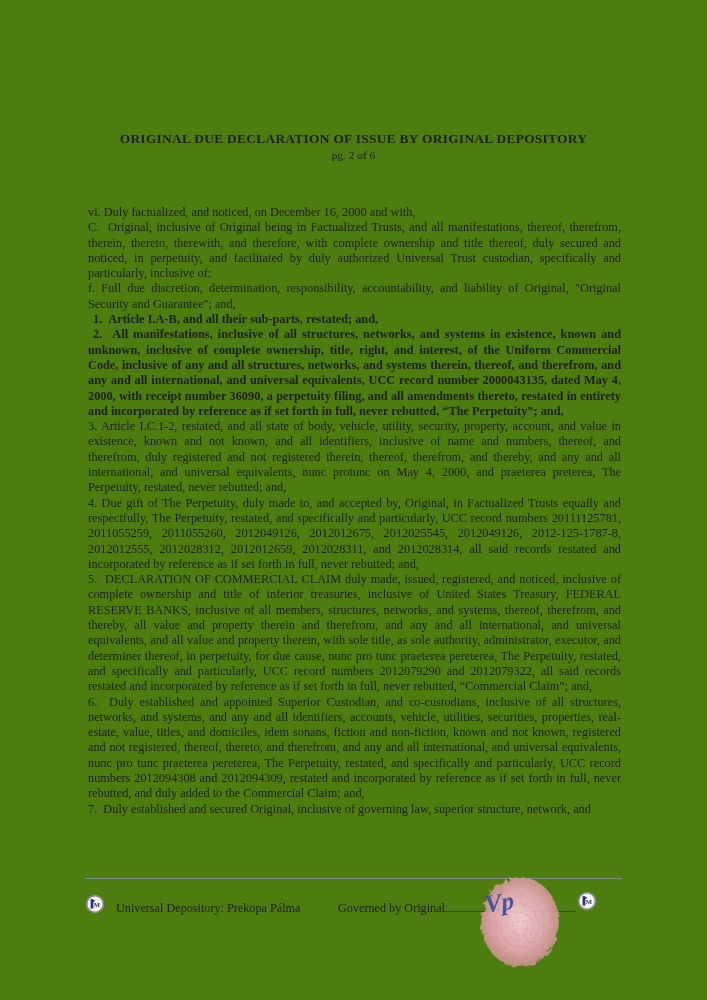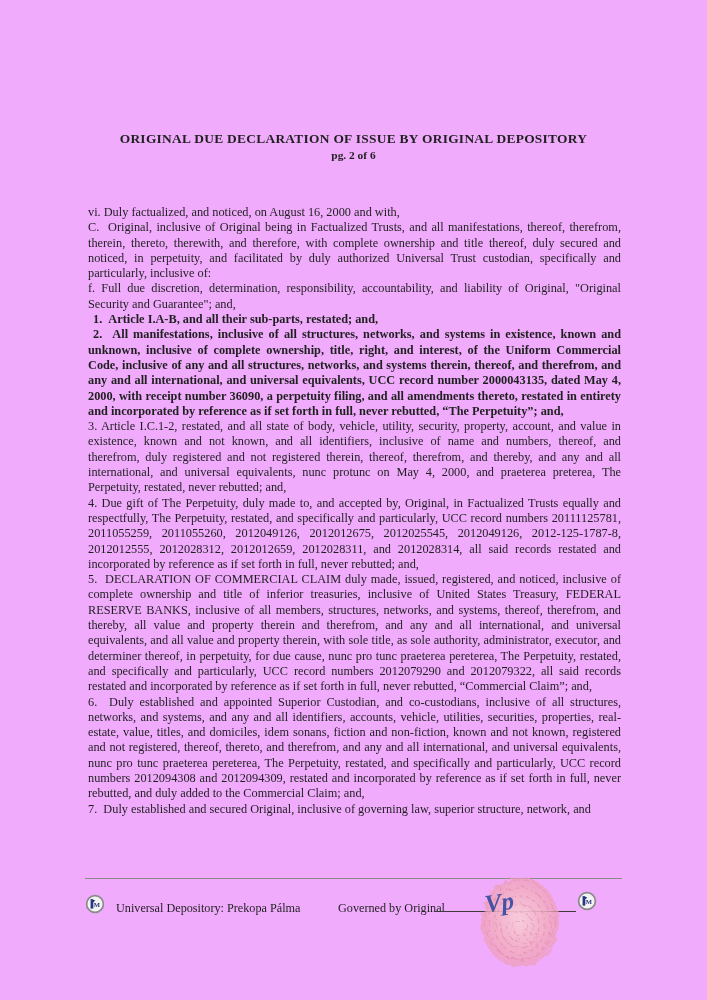--- a/index.html
+++ b/index.html
@@ -1,27 +1,27 @@
 <!DOCTYPE html>
 <html><head>
 <meta charset="utf-8">
 <style>
   html,body { margin:0; padding:0; background:#e8e8e8; }
   .page {
-    position:relative; width:707px; height:1000px; background:#f0abfc;
+    position:relative; width:707px; height:1000px; background:#4d7c0f;
     font-family:"Liberation Serif","DejaVu Serif",serif; color:#1f1f1f;
     margin:0 auto; overflow:hidden;
   }
   .title {
     position:absolute; top:131px; left:0; right:0; text-align:center;
     font-size:13.4px; font-weight:bold; letter-spacing:.3px;
   }
   .pagenum {
     position:absolute; top:149px; left:0; right:0; text-align:center;
-    font-size:11.4px; font-weight:bold;
+    font-size:11.4px; font-weight:normal;
   }
   .bodytext {
     position:absolute; top:205px; left:88px; width:533px;
     font-size:12.3px; line-height:15.3px; text-align:justify;
   }
   .bodytext p { margin:0; }
   .bodytext p.ind { text-indent:5px;font-weight:bold; }
   .footer-rule {
     position:absolute; top:878px; left:85px; width:537px; height:1px;
     background:#8a8a8a;
@@ -39,21 +39,21 @@
 </style>
 </head>
 <body>
 
 <div class="page">
 
   <div class="title">ORIGINAL DUE DECLARATION OF ISSUE BY ORIGINAL DEPOSITORY</div>
   <div class="pagenum">pg. 2 of 6</div>
 
   <div class="bodytext">
-    <p>vi. Duly factualized, and noticed, on August 16, 2000 and with,</p>
+    <p>vi. Duly factualized, and noticed, on December 16, 2000 and with,</p>
     <p>C.&nbsp;&nbsp;Original, inclusive of Original being in Factualized Trusts, and all manifestations, thereof, therefrom, therein, thereto, therewith, and therefore, with complete ownership and title thereof, duly secured and noticed, in perpetuity, and facilitated by duly authorized Universal Trust custodian, specifically and particularly, inclusive of:</p>
     <p>f. Full due discretion, determination, responsibility, accountability, and liability of Original, "Original Security and Guarantee"; and,</p>
     <p class="ind">1.&nbsp;&nbsp;Article I.A-B, and all their sub-parts, restated; and,</p>
     <p class="ind">2.&nbsp;&nbsp;All manifestations, inclusive of all structures, networks, and systems in existence, known and unknown, inclusive of complete ownership, title, right, and interest, of the Uniform Commercial Code, inclusive of any and all structures, networks, and systems therein, thereof, and therefrom, and any and all international, and universal equivalents, UCC record number 2000043135, dated May 4, 2000, with receipt number 36090, a perpetuity filing, and all amendments thereto, restated in entirety and incorporated by reference as if set forth in full, never rebutted, “The Perpetuity”; and,</p>
     <p>3. Article I.C.1-2, restated, and all state of body, vehicle, utility, security, property, account, and value in existence, known and not known, and all identifiers, inclusive of name and numbers, thereof, and therefrom, duly registered and not registered therein, thereof, therefrom, and thereby, and any and all international, and universal equivalents, nunc protunc on May 4, 2000, and praeterea preterea, The Perpetuity, restated, never rebutted; and,</p>
     <p>4. Due gift of The Perpetuity, duly made to, and accepted by, Original, in Factualized Trusts equally and respectfully, The Perpetuity, restated, and specifically and particularly, UCC record numbers 20111125781, 2011055259, 2011055260, 2012049126, 2012012675, 2012025545, 2012049126, 2012-125-1787-8, 2012012555, 2012028312, 2012012659, 2012028311, and 2012028314, all said records restated and incorporated by reference as if set forth in full, never rebutted; and,</p>
     <p>5.&nbsp;&nbsp;DECLARATION OF COMMERCIAL CLAIM duly made, issued, registered, and noticed, inclusive of complete ownership and title of inferior treasuries, inclusive of United States Treasury, FEDERAL RESERVE BANKS, inclusive of all members, structures, networks, and systems, thereof, therefrom, and thereby, all value and property therein and therefrom, and any and all international, and universal equivalents, and all value and property therein, with sole title, as sole authority, administrator, executor, and determiner thereof, in perpetuity, for due cause, nunc pro tunc praeterea pereterea, The Perpetuity, restated, and specifically and particularly, UCC record numbers 2012079290 and 2012079322, all said records restated and incorporated by reference as if set forth in full, never rebutted, “Commercial Claim”; and,</p>
     <p>6.&nbsp;&nbsp;Duly established and appointed Superior Custodian, and co-custodians, inclusive of all structures, networks, and systems, and any and all identifiers, accounts, vehicle, utilities, securities, properties, real-estate, value, titles, and domiciles, idem sonans, fiction and non-fiction, known and not known, registered and not registered, thereof, thereto, and therefrom, and any and all international, and universal equivalents, nunc pro tunc praeterea pereterea, The Perpetuity, restated, and specifically and particularly, UCC record numbers 2012094308 and 2012094309, restated and incorporated by reference as if set forth in full, never rebutted, and duly added to the Commercial Claim; and,</p>
     <p>7.&nbsp;&nbsp;Duly established and secured Original, inclusive of governing law, superior structure, network, and</p>
   </div>

